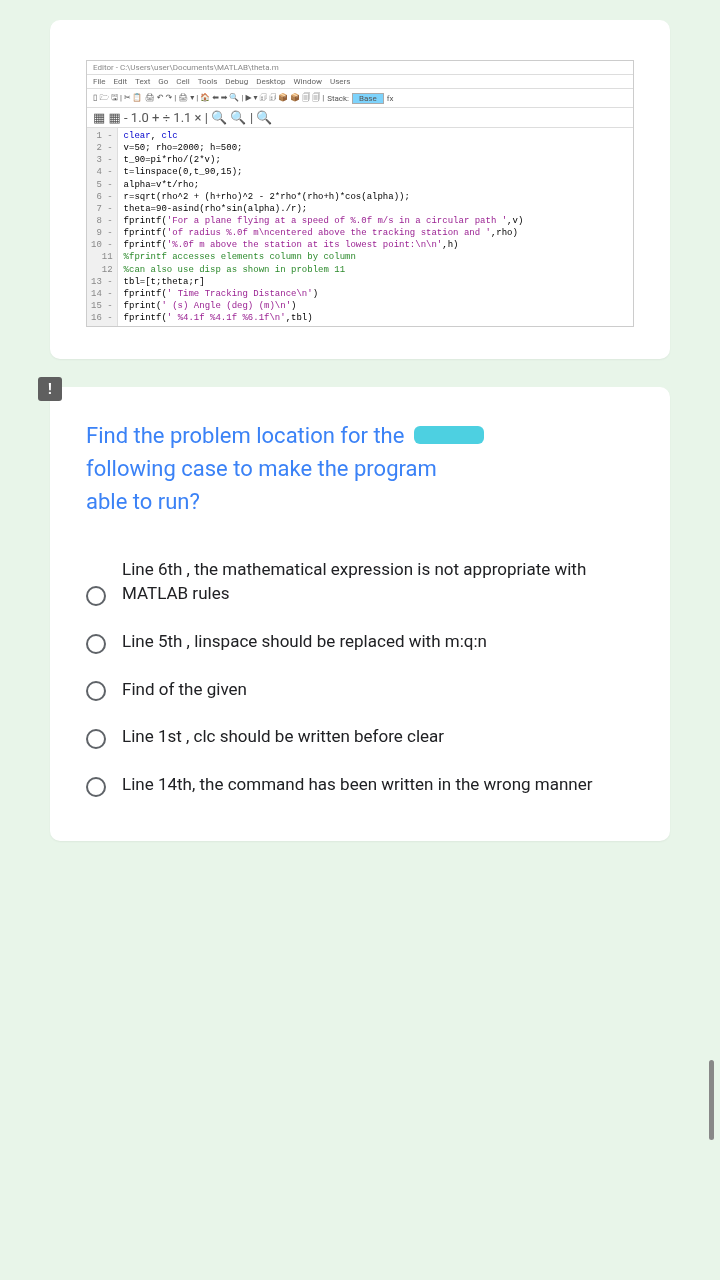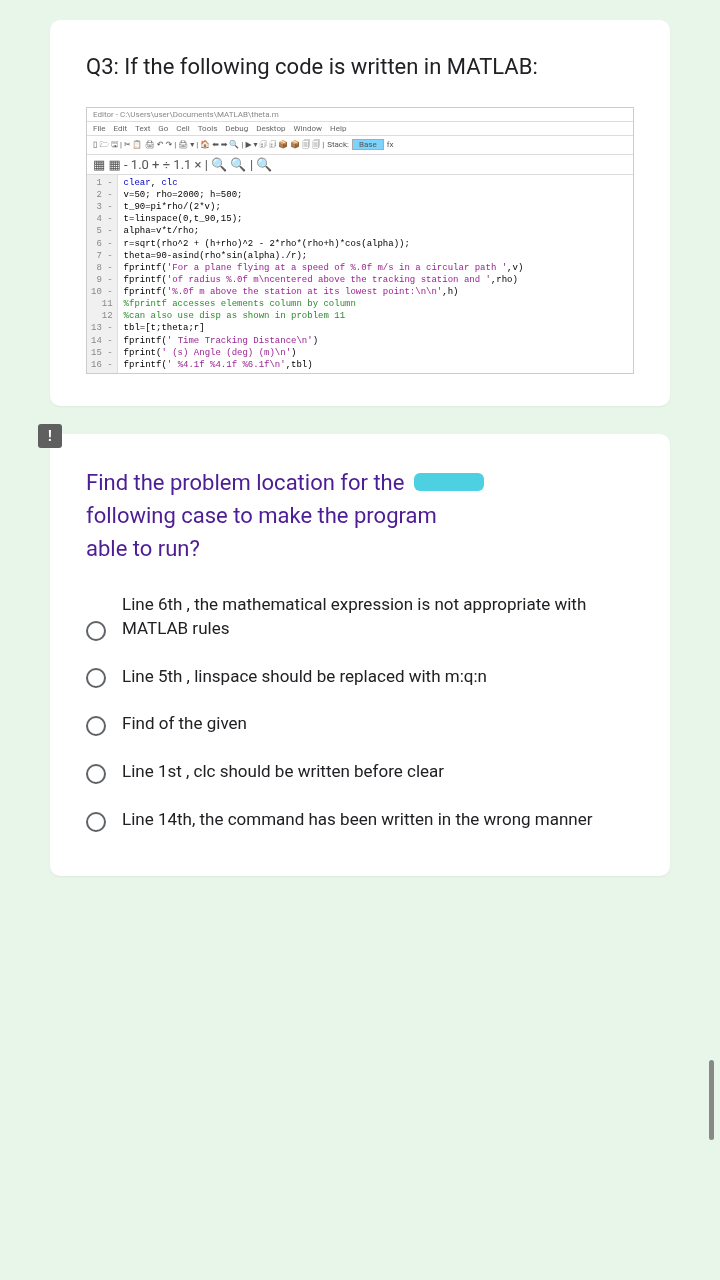--- a/index.html
+++ b/index.html
@@ -83,23 +83,23 @@
       white-space: pre;
       overflow: hidden;
     }
     .code-green { color: #2d8a2d; }
     .code-blue { color: #0000cc; }
     .code-purple { color: #9b2393; }
     .code-black { color: #000; }
     .find-text {
       font-size: 22px;
       font-weight: 400;
-      color: #4c1d95;
+      color: #3b82f6;
       line-height: 1.5;
-      margin-bottom: 28px;
+      margin-bottom: 40px;
       position: relative;
     }
     .highlight-mark {
       display: inline-block;
       width: 70px;
       height: 18px;
       background: #4dd0e1;
       border-radius: 6px;
       vertical-align: middle;
       margin-left: 4px;
@@ -148,35 +148,34 @@
       width: 5px;
       height: 80px;
       background: #888;
       border-radius: 3px;
     }
   </style>
 </head>
 <body>
 
 <div class="card">
-  <div class="question-title">Q3: If the following code is written in MATLAB:</div>
 
   <div class="editor-box">
     <div class="editor-title">Editor - C:\Users\user\Documents\MATLAB\theta.m</div>
     <div class="editor-menu">
       <span>File</span>
       <span>Edit</span>
       <span>Text</span>
       <span>Go</span>
       <span>Cell</span>
       <span>Tools</span>
       <span>Debug</span>
       <span>Desktop</span>
       <span>Window</span>
-      <span>Help</span>
+      <span>Users</span>
     </div>
     <div class="editor-toolbar">
       <span>▯ 🗁 🖫 | ✂ 📋 🖨 ↶ ↷ | 🖨 ▾ | 🏠 ⬅ ➡ 🔍 | ▶ ▾ 🗊 🗊 📦 📦 🗐 🗐 |</span>
       <span>Stack:</span>
       <span style="border:1px solid #aaa;padding:0 6px;background:#7dd3fc">Base</span>
       <span style="">fx</span>
     </div>
     <div class="editor-subbar">
       <span>▦ ▦ </span><span>- 1.0  +  ÷ 1.1  ×</span><span> | 🔍 🔍 | 🔍</span>
     </div>

